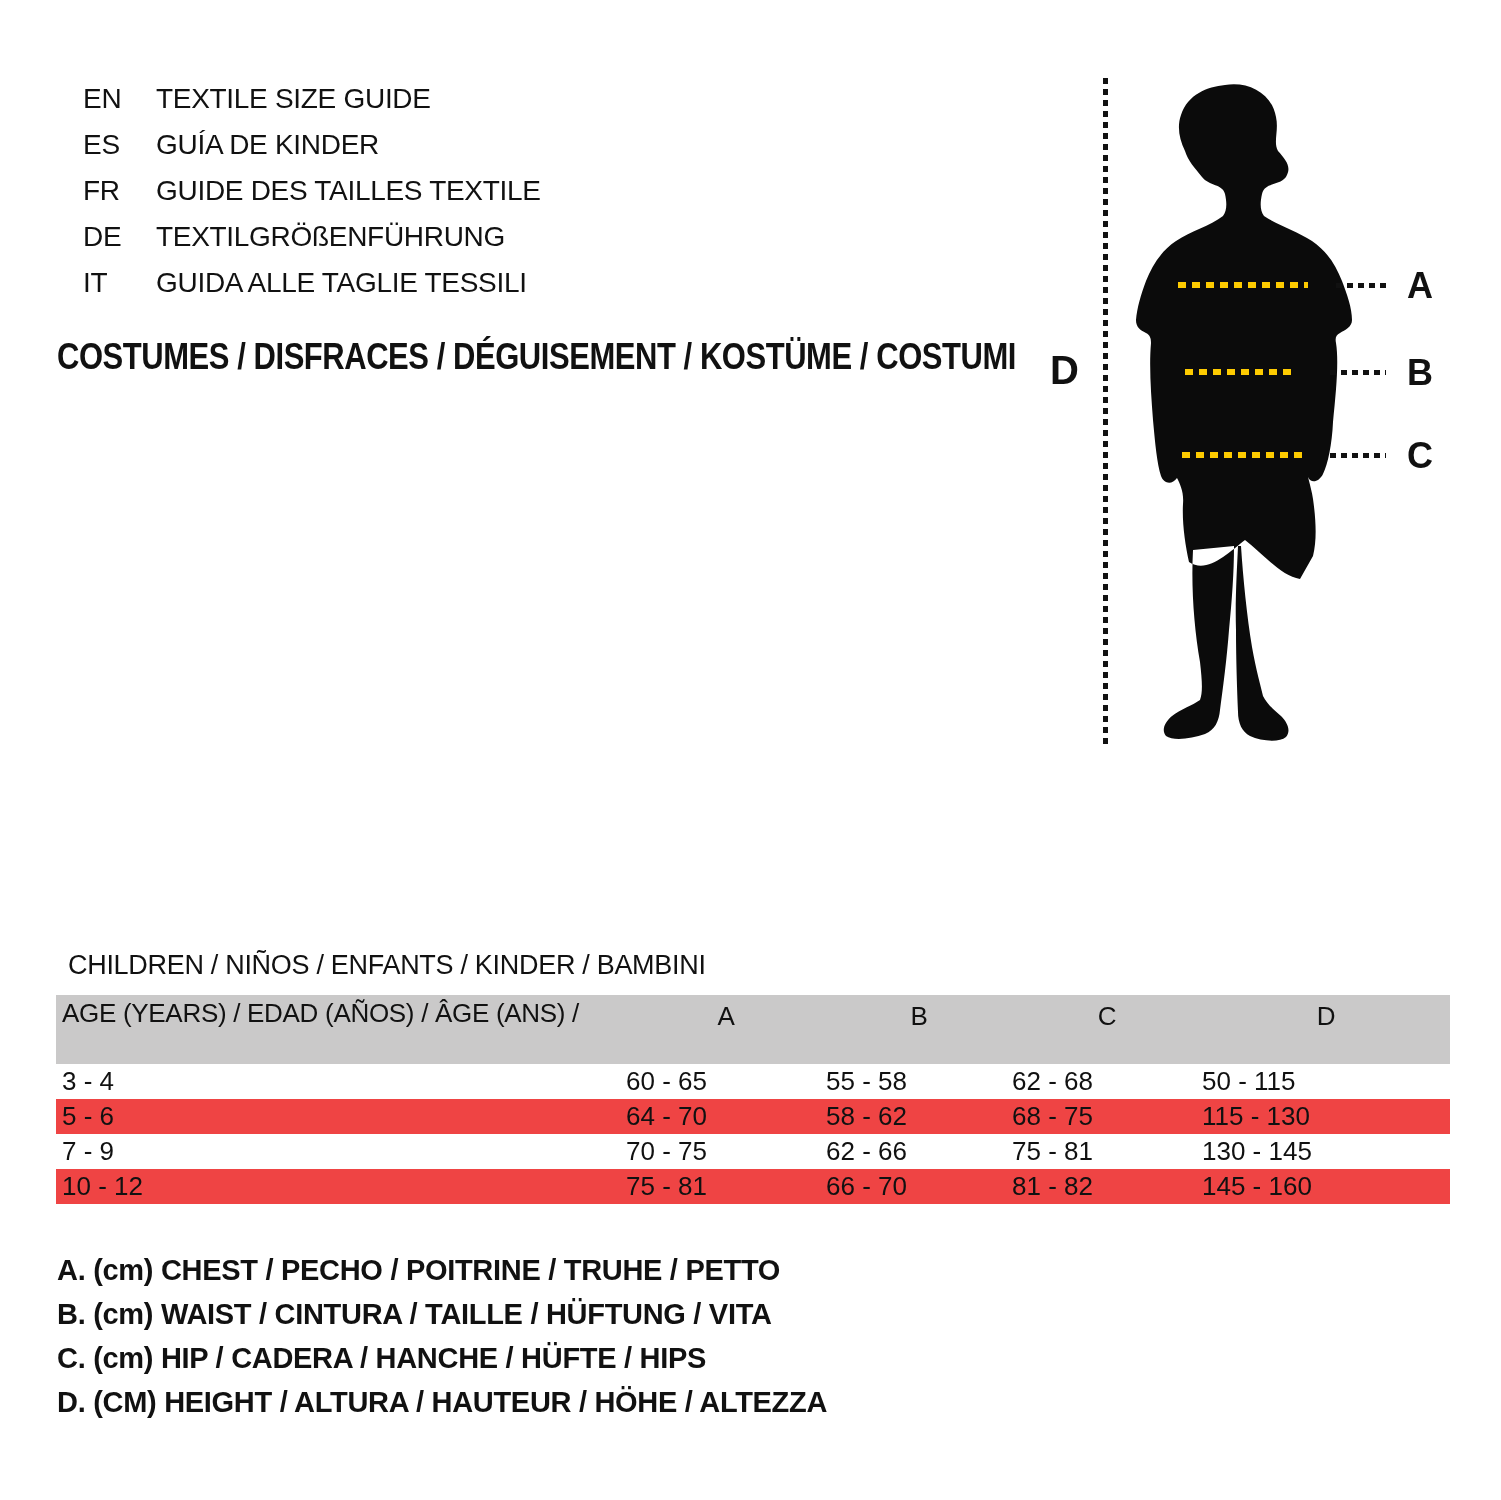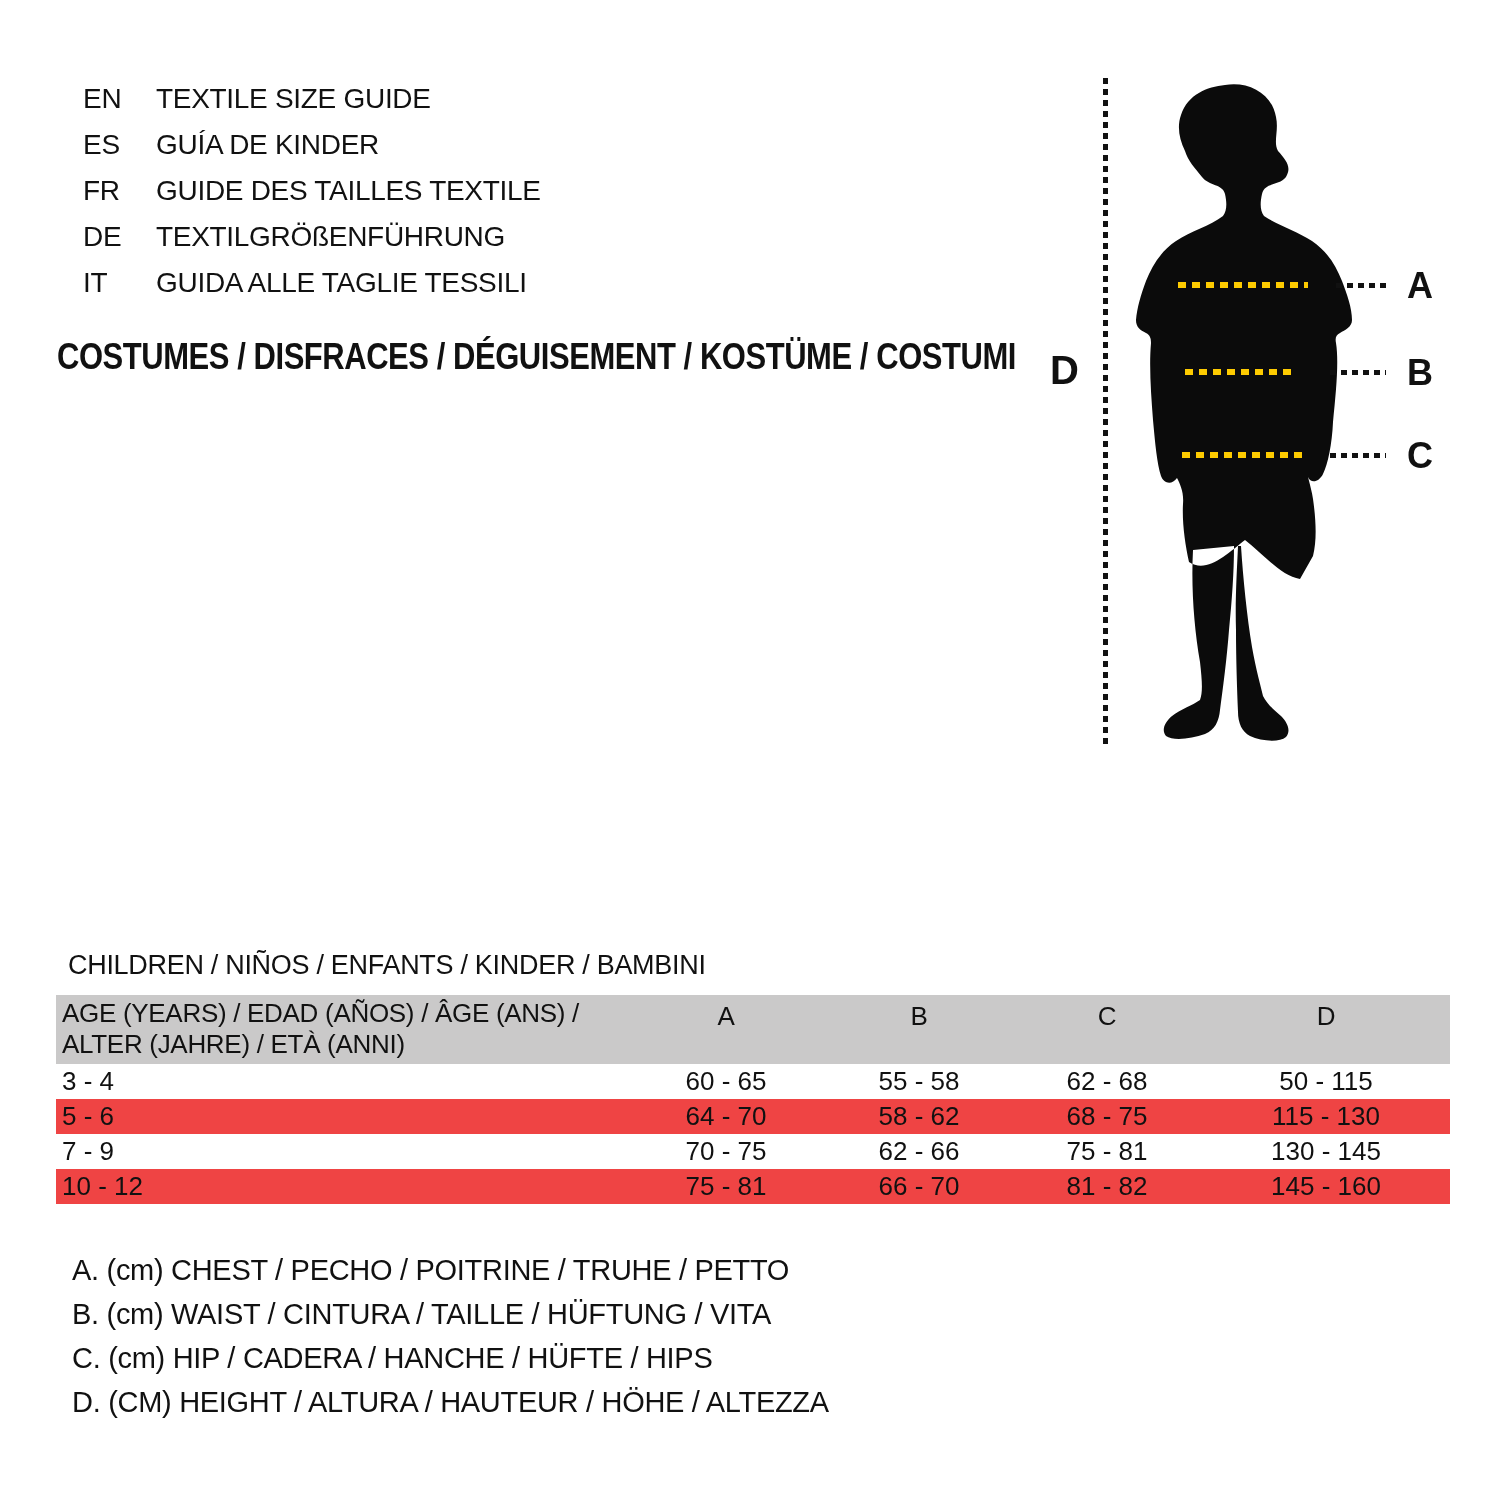--- a/index.html
+++ b/index.html
@@ -21,24 +21,24 @@
 
   
   .tbl-title{position:absolute;left:68px;top:950px;font-size:27px;letter-spacing:-0.3px;white-space:nowrap;}
   .size-table{position:absolute;left:56px;top:995px;width:1394px;}
   .t-header{display:grid;grid-template-columns:570px 200px 186px 190px 248px;background:#cac9c9;height:69px;font-size:26px;letter-spacing:-0.3px;}
   .t-header .agecell{padding:3px 0 16px 6px;line-height:31px;}
   .t-header .colh{text-align:center;padding-top:6px;}
   .t-row{display:grid;grid-template-columns:570px 200px 186px 190px 248px;height:35px;line-height:35px;font-size:26px;}
   .t-row.alt{background:#ef4444;}
   .t-row .agecell{padding-left:6px;}
-  .t-row .val{text-align:center;}
+  .t-row .val{}
 
   
-  .legend-line{position:absolute;left:72px;height:44px;line-height:44px;font-size:29px;letter-spacing:-0.3px;white-space:nowrap;}
+  .legend-line{position:absolute;left:57px;height:44px;line-height:44px;font-size:29px;letter-spacing:-0.3px;white-space:nowrap;font-weight:bold;}
 
   .silhouette{position:absolute;left:1115px;top:82px;width:260px;height:665px;}
 </style>
 </head>
 <body>
 
 <div>
   <div class="lang-row" style="top:82px">
     <span class="lang-code">EN</span><span>TEXTILE SIZE GUIDE</span>
   </div>
@@ -131,21 +131,20 @@
 <div class="fig-label" style="top:265px">A</div>
 <div class="fig-label" style="top:352px">B</div>
 <div class="fig-label" style="top:435px">C</div>
 
 <div class="tbl-title">CHILDREN / NIÑOS / ENFANTS / KINDER / BAMBINI</div>
 
 <div class="size-table">
   <div class="t-header">
     <div class="agecell">
       <div>AGE (YEARS) / EDAD (AÑOS) / ÂGE (ANS) /</div>
-      <div>ALTER (JAHRE) / ETÀ (ANNI)</div>
     </div>
     <div class="colh">A</div>
     <div class="colh">B</div>
     <div class="colh">C</div>
     <div class="colh">D</div>
   </div>
 
   <div class="t-row">
     <div class="agecell">3 - 4</div>
     <div class="val">60 - 65</div>

